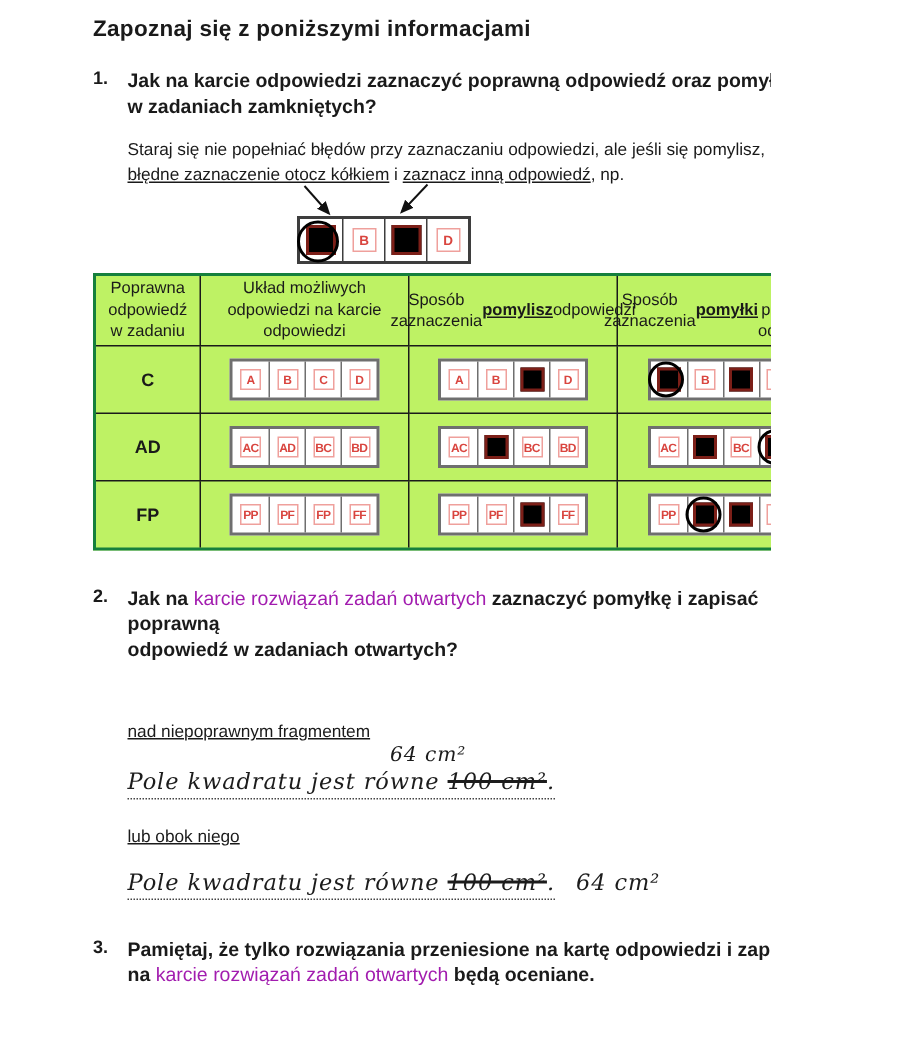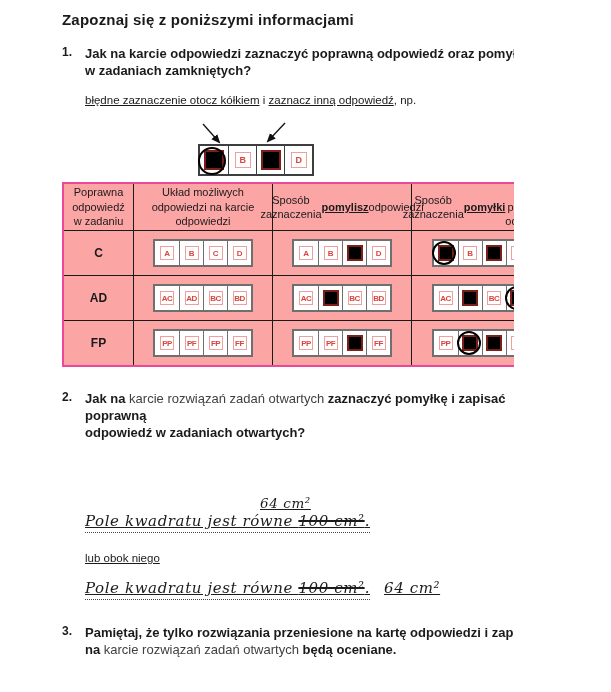--- a/index.html
+++ b/index.html
@@ -7,21 +7,21 @@
         font-family:"Liberation Sans",sans-serif;color:#1a1a1a;overflow:hidden;}
   .abs{position:absolute;}
   .pre{white-space:pre-line;}
   .title{font-size:15px;font-weight:bold;letter-spacing:0.2px;}
   .num{font-size:12px;font-weight:bold;}
   .heading{font-size:13px;line-height:17px;width:480px;}
   .bold{font-weight:bold;}
   .para{font-size:11.5px;line-height:17px;width:490px;}
   .seg-u{text-decoration:underline;margin-top:28px;}
   .seg-b{font-weight:bold;}
-  .seg-g{color:#404040;font-weight:normal;}
+  .seg-g{color:#a21caf;font-weight:normal;}
   .seg-bu{font-weight:bold;text-decoration:underline;}
   .seg-strike{text-decoration:line-through;text-decoration-thickness:1.5px;}
   .ulab{font-size:11.5px;text-decoration:underline;}
 
   
   .strip{display:inline-flex;border:2px solid #6f6f6f;background:#fff;}
   .strip.big{border-color:#3e3e3e;}
   .cell{width:24px;height:24px;display:flex;align-items:center;justify-content:center;
         position:relative;border-left:1px solid #6f6f6f;box-sizing:border-box;}
   .cell:first-child{border-left:none;}
@@ -30,48 +30,49 @@
              font-size:8px;font-weight:bold;display:flex;align-items:center;justify-content:center;
              box-sizing:border-box;letter-spacing:-0.5px;overflow:hidden;}
   .big .letterbox{width:16px;height:16px;font-size:9px;}
   .fillbox{width:16px;height:16px;background:#000;border:2px solid #7c1f18;box-sizing:border-box;}
   .big .fillbox{width:20px;height:20px;}
   .ring{position:absolute;width:24px;height:24px;border:2px solid #000;border-radius:50%;
         left:-2px;top:0px;box-sizing:border-box;}
   .big .ring{width:28px;height:28px;left:-2px;top:1px;}
 
   
-  .tbl{left:62px;top:182px;border:2px solid #ec4899;display:grid;
-       grid-template-columns:70px 139px 139px 139px;background:#fca5a5;}
+  .tbl{left:62px;top:182px;border:2px solid #15803d;display:grid;
+       grid-template-columns:70px 139px 139px 139px;background:#bef264;}
   .tcell{border-right:1px solid #1a1a1a;border-bottom:1px solid #1a1a1a;
          display:flex;align-items:center;justify-content:center;text-align:center;}
   .tcell.lastcol{border-right:none;}
   .tcell.lastrow{border-bottom:none;}
   .thead{height:46px;font-size:11px;line-height:14.5px;}
   .trow{height:44px;}
   .anslabel{font-size:12px;font-weight:bold;}
 
   
   .hw{font-family:"DejaVu Serif",serif;font-style:italic;font-size:15px;color:#1c1c1c;
-      letter-spacing:0.6px;text-decoration:underline;}
+      letter-spacing:0.6px;}
   .dotted{border-bottom:1.6px dotted #444;padding-bottom:2px;}
   .hw-small{font-size:13.5px;}
   .hw-after{margin-left:14px;}
 </style>
 </head>
 <body>
 
 <div class="page">
 
   <div class="abs title" style="left:62px;top:11px;">Zapoznaj się z poniższymi informacjami</div>
 
   <div class="abs num" style="left:62px;top:45px;">1.</div>
   <div class="abs heading bold pre" style="left:85px;top:45px;">Jak na karcie odpowiedzi zaznaczyć poprawną odpowiedź oraz pomyłkę
 w zadaniach zamkniętych?</div>
-  <div class="abs para pre" style="left:85px;top:92px;"><span class="seg-u">błędne zaznaczenie otocz kółkiem</span><span> i </span><span class="seg-u">zaznacz inną odpowiedź</span><span>, np.</span></div>
+  <div class="abs para pre" style="left:85px;top:92px;"><span>Staraj się nie popełniać błędów przy zaznaczaniu odpowiedzi, ale jeśli się pomylisz,
+</span><span class="seg-u">błędne zaznaczenie otocz kółkiem</span><span> i </span><span class="seg-u">zaznacz inną odpowiedź</span><span>, np.</span></div>
 
   <svg class="abs" style="left:195px;top:122px;" width="110" height="24" viewBox="0 0 110 24">
     <defs>
       <marker id="ah" markerWidth="8" markerHeight="8" refX="5.5" refY="3" orient="auto">
         <path d="M0,0 L7,3 L0,6 z" fill="#111"></path>
       </marker>
     </defs>
     <line x1="8" y1="2" x2="24" y2="20" stroke="#111" stroke-width="1.3" marker-end="url(#ah)"></line>
     <line x1="90" y1="1" x2="73" y2="19" stroke="#111" stroke-width="1.3" marker-end="url(#ah)"></line>
   </svg>
@@ -262,20 +263,21 @@
             <div class="letterbox">FF</div>
           </div>
         </div>
       </div>
   </div>
 
   <div class="abs num" style="left:62px;top:390px;">2.</div>
   <div class="abs heading pre" style="left:85px;top:390px;"><span class="seg-b">Jak na </span><span class="seg-g">karcie rozwiązań zadań otwartych</span><span class="seg-b"> zaznaczyć pomyłkę i zapisać poprawną
 odpowiedź w zadaniach otwartych?</span></div>
 
+  <div class="abs ulab" style="left:85px;top:482px;">nad niepoprawnym fragmentem</div>
   <div class="abs hw hw-small" style="left:260px;top:495px;">64 cm²</div>
   <div class="abs" style="left:85px;top:512px;">
     <span class="hw dotted"><span>Pole kwadratu jest równe </span><span class="seg-strike">100 cm²</span><span>.</span></span>
   </div>
 
   <div class="abs ulab" style="left:85px;top:552px;">lub obok niego</div>
   <div class="abs" style="left:85px;top:579px;">
     <span class="hw dotted"><span>Pole kwadratu jest równe </span><span class="seg-strike">100 cm²</span><span>.</span></span><span class="hw hw-after">64 cm²</span>
   </div>
 

